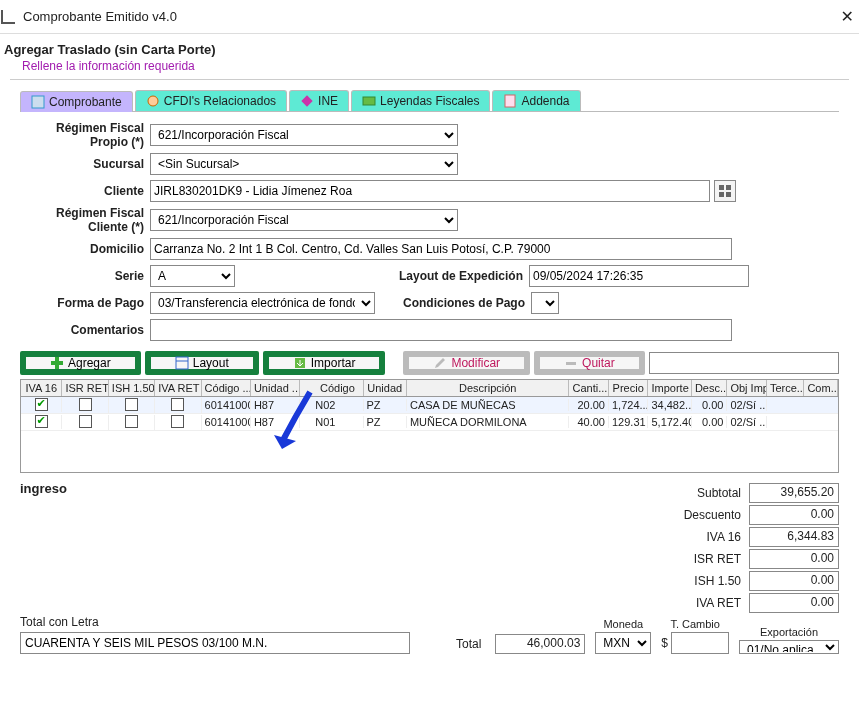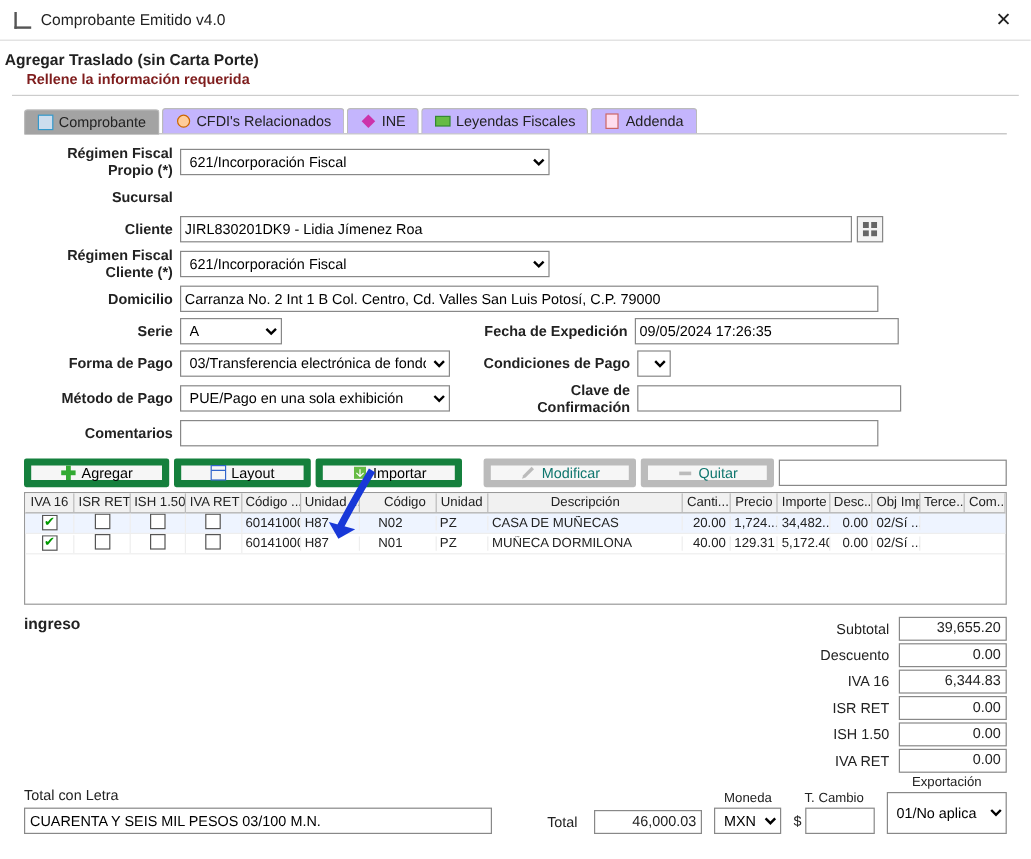--- a/index.html
+++ b/index.html
@@ -1,43 +1,43 @@
 <!DOCTYPE html>
 <html><head>
 <meta charset="utf-8">
 <style>
 * { box-sizing: border-box; margin: 0; padding: 0; font-family: 'Segoe UI', Tahoma, sans-serif; font-size: 12px; }
 body { background: #fff; color: #222; width: 859px; height: 716px; overflow: hidden; }
-.titlebar { display: flex; align-items: center; padding: 8px 12px; border-bottom: 1px solid #ddd; height: 34px; }
+.titlebar { display: flex; align-items: center; padding: 8px 1px; border-bottom: 1px solid #ddd; height: 34px; }
 .titlebar .ticon { width: 14px; height: 14px; border: 2px solid #555; border-right: none; border-top: none; margin-right: 8px; }
 .titlebar .title { flex: 1; font-size: 13px; }
 .titlebar .close { font-size: 16px; cursor: pointer; padding: 0 4px; }
 .subtitle { padding: 8px 8px 2px 4px; font-size: 13px; font-weight: 600; }
-.subhint { padding: 0 8px 6px 22px; color: #7f1d1d; font-weight: bold; }
+.subhint { padding: 0 8px 6px 22px; color: #a21caf; }
 hr.sep { border: none; border-top: 1px solid #ccc; margin: 0 10px; }
 .tabs { display: flex; gap: 2px; padding: 10px 0 0 20px; }
-.tab { display: flex; align-items: center; gap: 4px; padding: 3px 10px; border: 1px solid #bbb; border-bottom: none; border-radius: 3px 3px 0 0; background: #c4b5fd; cursor: pointer; }
-.tab.active { background: #a3a3a3; position: relative; top: 1px; }
+.tab { display: flex; align-items: center; gap: 4px; padding: 3px 10px; border: 1px solid #bbb; border-bottom: none; border-radius: 3px 3px 0 0; background: #5eead4; cursor: pointer; }
+.tab.active { background: #c4b5fd; position: relative; top: 1px; }
 .tabline { border-top: 1px solid #bbb; margin: 0 20px; }
 .form { padding: 6px 20px; }
 .row { display: flex; align-items: center; margin: 3px 0; min-height: 24px; }
 .lbl { width: 130px; text-align: right; padding-right: 6px; font-weight: 600; }
 .lbl2 { width: 130px; text-align: right; padding-right: 6px; font-weight: 600; margin-left: 26px; }
 select, input[type=text] { border: 1px solid #888; height: 22px; padding: 1px 3px; background: #fff; }
 select.w350 { width: 308px; }
 input.w560 { width: 560px; }
 .lookup { width: 22px; height: 22px; border: 1px solid #888; background: #f4f4f4; margin-left: 4px; cursor: pointer; display:flex;align-items:center;justify-content:center; }
 input.w580 { width: 582px; }
 select.w580 { width: 582px; }
 select.w85 { width: 85px; }
 select.w230 { width: 225px; }
 input.w220 { width: 220px; }
 .toolbar { display: flex; gap: 4px; padding: 0 20px 4px 20px; align-items: center; }
 .btn { display: inline-flex; align-items: center; gap: 4px; border: 6px solid #15803d; background: #f6f6f6; padding: 2px 24px; height: 24px; cursor: pointer; border-radius: 2px; }
-.btn.disabled { color: #0f766e; border-color: #bbb; }
+.btn.disabled { color: #be185d; border-color: #bbb; }
 .btn .bicon { width: 14px; height: 14px; }
 .grid { margin: 0 20px; border: 1px solid #999; height: 94px; overflow:hidden;}
 .ghead { display: flex; background: #f1f1f1; border-bottom: 1px solid #999; height: 20px; }
 .ghead > div { border-right: 1px solid #bbb; padding: 2px 3px; font-size: 11px; text-align: center; overflow:hidden; white-space:nowrap;}
 .grow-h {height:17px;}
 .grow { display: flex; border-bottom: 1px solid #eee; height: 17px; align-items:center;}
 .grow.sel { background: #eef4ff; }
 .grow > div { border-right: 1px solid #eee; padding: 0 3px; font-size: 11px; overflow:hidden; white-space:nowrap;}
 .c-chk { width: 42px; text-align:center;}
 .c-isr { width: 47px; text-align:center;}
@@ -115,20 +115,21 @@
 </div>
 <div class="tabline"></div>
 
 <div class="form" style="position:relative;">
   <div class="row">
       <div class="lbl">Régimen Fiscal Propio (*)</div>
       <select class="w350"><option>621/Incorporación Fiscal</option></select>
     </div>
   <div class="row">
       <div class="lbl">Sucursal</div>
+      <select class="w350"><option>&lt;Sin Sucursal&gt;</option></select>
     </div>
   <div class="row">
       <div class="lbl">Cliente</div>
       <input type="text" class="w560" value="JIRL830201DK9 - Lidia Jímenez Roa" style="">
       <button class="lookup">
         <svg width="12" height="12">
           <rect x="0" y="0" width="5" height="5" fill="#666"></rect>
           <rect x="7" y="0" width="5" height="5" fill="#666"></rect>
           <rect x="0" y="7" width="5" height="5" fill="#666"></rect>
           <rect x="7" y="7" width="5" height="5" fill="#666"></rect>
@@ -139,34 +140,28 @@
       <div class="lbl">Régimen Fiscal Cliente (*)</div>
       <select class="w350"><option>621/Incorporación Fiscal</option></select>
     </div>
   <div class="row">
       <div class="lbl">Domicilio</div>
       <input type="text" class="w580" value="Carranza No. 2 Int 1 B Col. Centro, Cd. Valles San Luis Potosí, C.P. 79000" style="">
     </div>
   <div class="row">
     <div class="lbl">Serie</div>
       <select class="w85"><option>A</option></select>
-    <div class="lbl2" style="width:268px;">Fecha de Expedición</div>
+    <div class="lbl2" style="width:268px;">Layout de Expedición</div>
       <input type="text" class="w220" value="09/05/2024 17:26:35" style="">
   </div>
   <div class="row">
     <div class="lbl">Forma de Pago</div>
       <select class="w230"><option>03/Transferencia electrónica de fondos</option></select>
     <div class="lbl2">Condiciones de Pago</div>
       <select class="w220"><option></option></select>
-  </div>
-  <div class="row">
-    <div class="lbl">Método de Pago</div>
-      <select class="w230"><option>PUE/Pago en una sola exhibición</option></select>
-    <div class="lbl2">Clave de Confirmación</div>
-      <input type="text" class="w220" value="" style="">
   </div>
   <div class="row">
       <div class="lbl">Comentarios</div>
       <input type="text" class="w580" value="" style="">
     </div>
 
   <svg class="arrow-annotation" viewBox="0 0 60 70">
     <path d="M40 5 Q 25 30 12 55" stroke="#1838d8" stroke-width="6" fill="none"></path>
     <path d="M4 48 L12 62 L26 54 Z" fill="#1838d8"></path>
   </svg>
@@ -316,20 +311,20 @@
     </div>
   <div class="brgroup">
       <div class="glbl">T. Cambio</div>
       <div style="display:flex;align-items:center;gap:3px;">
         <span>$</span>
         <input type="text" style="width: 58px; height: 22px; border: 1px solid rgb(136, 136, 136);" value="">
       </div>
     </div>
   <div class="brgroup">
       <div class="glbl">Exportación</div>
-      <select style="width:100px;height:35px;"><option>01/No aplica</option></select>
+      <select style="width:100px;height:14px;"><option>01/No aplica</option></select>
     </div>
 </div>
 
 <div class="footer">
   
   
 </div>
 
 </body></html>

